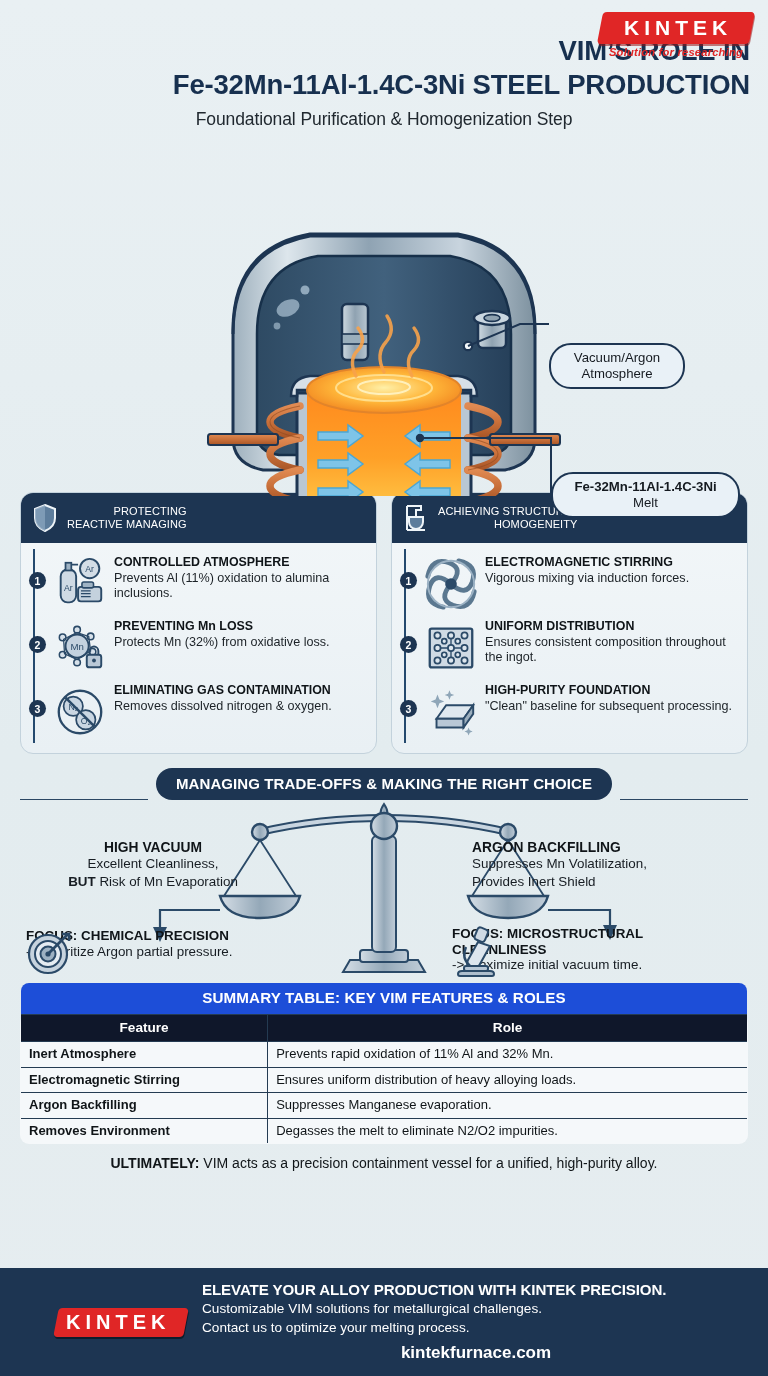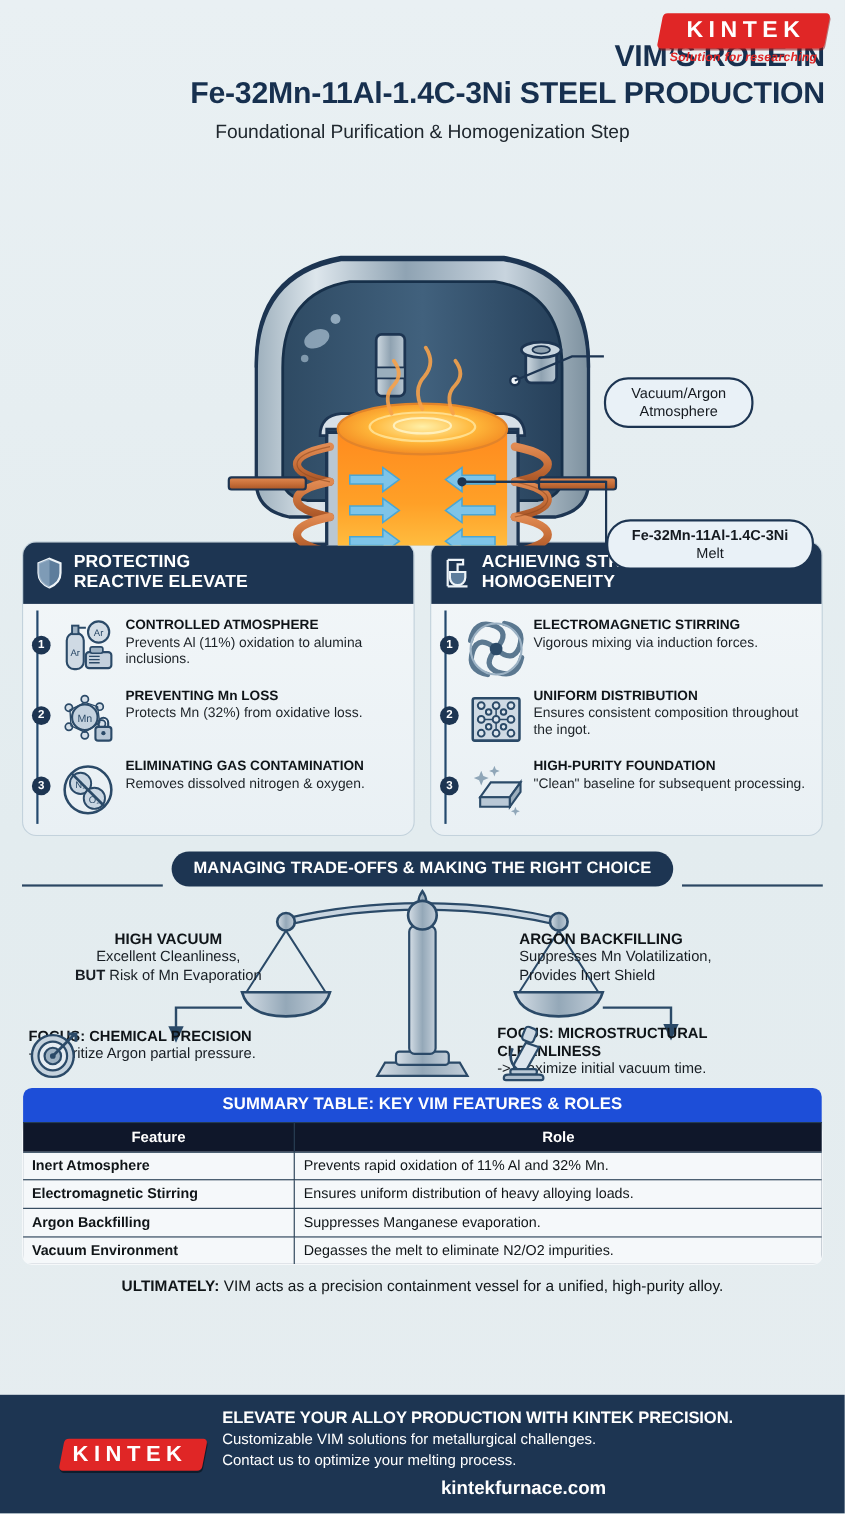--- a/index.html
+++ b/index.html
@@ -119,24 +119,25 @@
   .panel-head {
     background: #1d3552;
     color: #ffffff;
     display: flex;
     align-items: center;
     gap: 9px;
     padding: 9px 10px 9px 11px;
     min-height: 50px;
   }
   .panel-head .ptitle {
-    font-size: 16px;
-    font-weight: bold;
+    font-size: 11px;
+    font-weight: normal;
     line-height: 1.18;
     letter-spacing: .1px;
+    text-align: right;
   }
   .panel-body { padding: 8px 10px 10px 4px; position: relative; }
 
   .prow {
     display: flex;
     align-items: flex-start;
     gap: 6px;
     padding: 3px 0 3px 0;
     position: relative;
   }
@@ -416,21 +417,21 @@
   <div class="panels">
 
     <div class="panel">
       <div class="panel-head">
         <svg width="26" height="30" viewBox="0 0 26 30">
           <path d="M13 2 L23 6 V15 Q23 24 13 28 Q3 24 3 15 V6 Z" fill="#5d7d9c" stroke="#eef4f8" stroke-width="2"></path>
           <path d="M13 2 L13 28 Q3 24 3 15 V6 Z" fill="#87a3bd" opacity=".8"></path>
         </svg>
         <div class="ptitle">
           <div>PROTECTING</div>
-          <div>REACTIVE ELEVATE</div>
+          <div>REACTIVE MANAGING</div>
         </div>
       </div>
       <div class="panel-body">
         <div class="rail"></div>
 
         <div class="prow">
           <div class="badge">1</div>
           <svg class="ricon" viewBox="0 0 58 58">
             <rect x="9" y="14" width="16" height="34" rx="7" fill="#cfdae4" stroke="#2b4a68" stroke-width="2"></rect>
             <rect x="14" y="7" width="6" height="8" fill="#9fb3c4" stroke="#2b4a68" stroke-width="1.8"></rect>
@@ -681,21 +682,21 @@
         </tr>
         <tr>
           <td class="feat">Electromagnetic Stirring</td>
           <td>Ensures uniform distribution of heavy alloying loads.</td>
         </tr>
         <tr>
           <td class="feat">Argon Backfilling</td>
           <td>Suppresses Manganese evaporation.</td>
         </tr>
         <tr>
-          <td class="feat">Vacuum Environment</td>
+          <td class="feat">Removes Environment</td>
           <td>Degasses the melt to eliminate N2/O2 impurities.</td>
         </tr>
       </tbody>
     </table>
   </div>
 
   <div class="ultimately">
     <b>ULTIMATELY:</b><span> VIM acts as a precision containment vessel for a unified, high-purity alloy.</span>
   </div>
 

